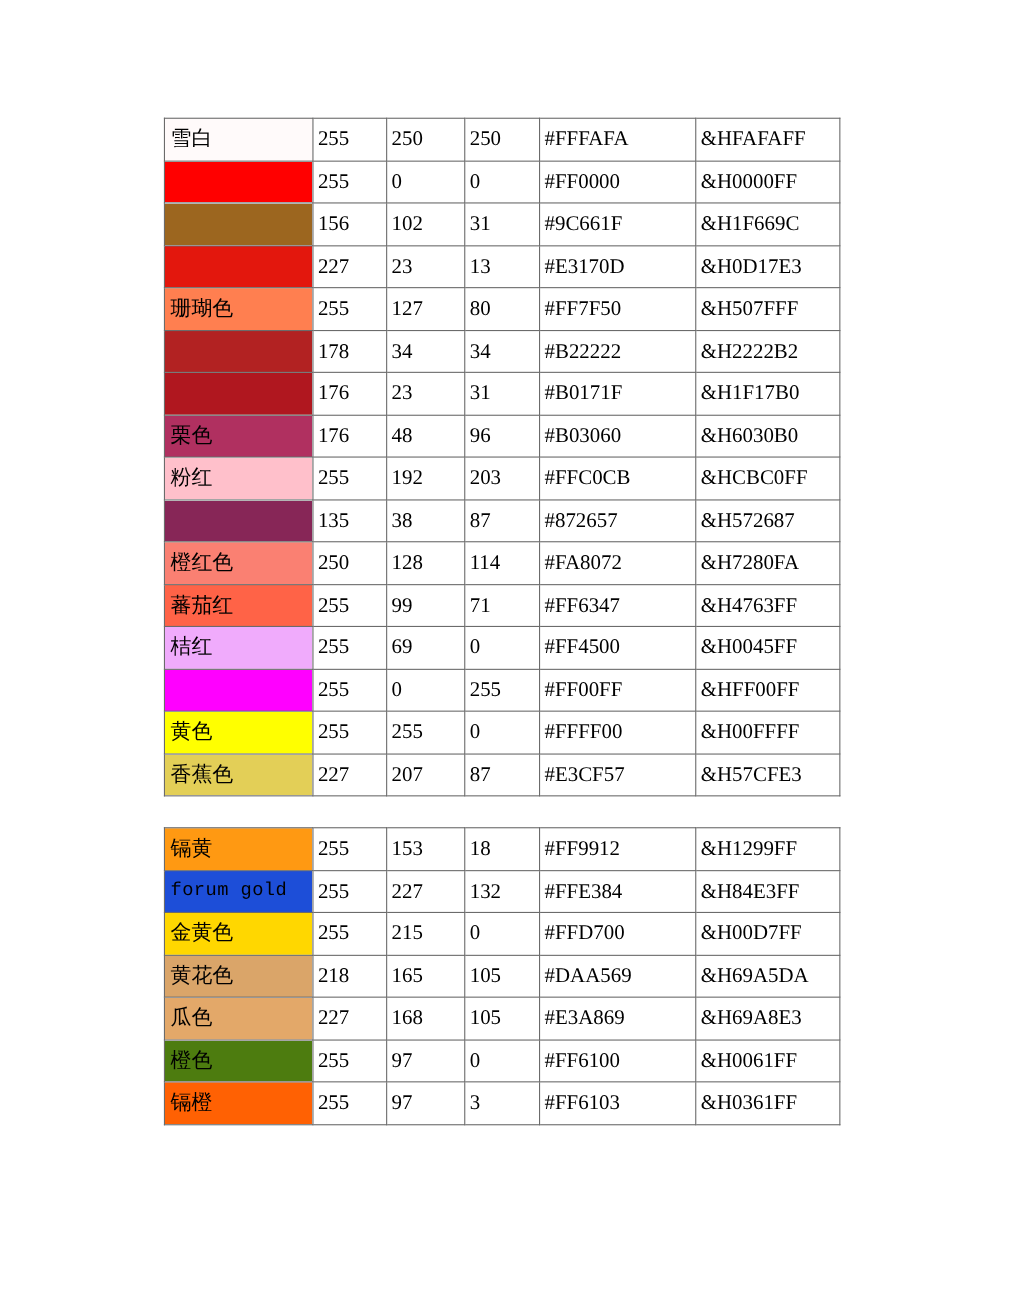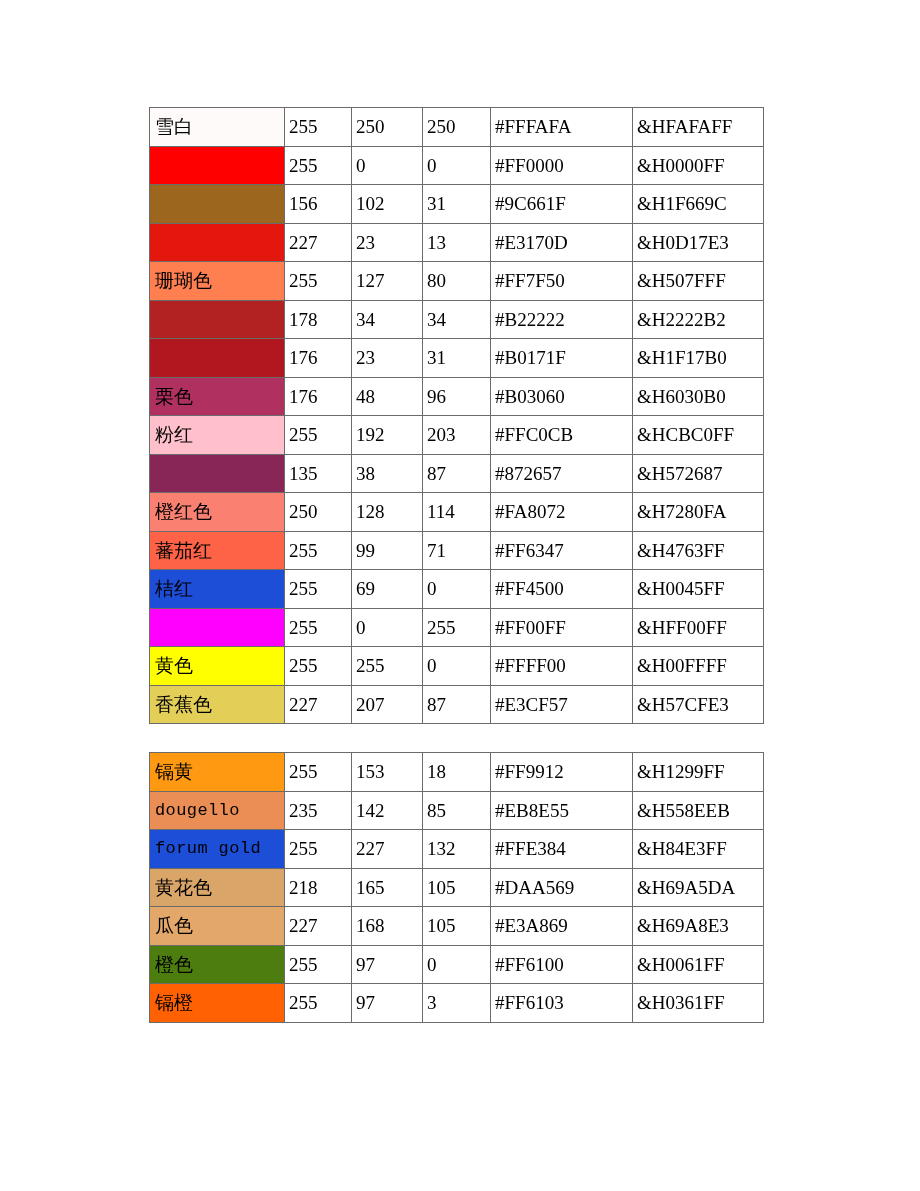--- a/index.html
+++ b/index.html
@@ -168,21 +168,21 @@
         </tr>
         <tr>
           <td class="swatch-cell" style="background-color: rgb(255, 99, 71); margin-left: 12px;">蕃茄红</td>
           <td class="num-cell">255</td>
           <td class="num-cell">99</td>
           <td class="num-cell">71</td>
           <td class="hex-cell">#FF6347</td>
           <td class="vb-cell">&amp;H4763FF</td>
         </tr>
         <tr>
-          <td class="swatch-cell" style="background-color: #1d4ed8;">桔红</td>
+          <td class="swatch-cell" style="background-color: #f0abfc;">桔红</td>
           <td class="num-cell">255</td>
           <td class="num-cell">69</td>
           <td class="num-cell">0</td>
           <td class="hex-cell">#FF4500</td>
           <td class="vb-cell">&amp;H0045FF</td>
         </tr>
         <tr>
           <td class="swatch-cell" style="background-color: rgb(255, 0, 255);"></td>
           <td class="num-cell">255</td>
           <td class="num-cell">0</td>
@@ -221,34 +221,34 @@
     <tbody>
         <tr>
           <td class="swatch-cell" style="background-color: rgb(255, 153, 18); font-family: Liberation Serif, serif;">镉黄</td>
           <td class="num-cell">255</td>
           <td class="num-cell">153</td>
           <td class="num-cell">18</td>
           <td class="hex-cell">#FF9912</td>
           <td class="vb-cell">&amp;H1299FF</td>
         </tr>
         <tr>
-          <td class="swatch-cell mono" style="background-color: rgb(235, 142, 85);">dougello</td>
-          <td class="num-cell">235</td>
-          <td class="num-cell">142</td>
-          <td class="num-cell">85</td>
-          <td class="hex-cell">#EB8E55</td>
-          <td class="vb-cell">&amp;H558EEB</td>
-        </tr>
-        <tr>
           <td class="swatch-cell mono" style="background-color: #1d4ed8;">forum gold</td>
           <td class="num-cell">255</td>
           <td class="num-cell">227</td>
           <td class="num-cell">132</td>
           <td class="hex-cell">#FFE384</td>
           <td class="vb-cell">&amp;H84E3FF</td>
+        </tr>
+        <tr>
+          <td class="swatch-cell" style="background-color: rgb(255, 215, 0);">金黄色</td>
+          <td class="num-cell">255</td>
+          <td class="num-cell">215</td>
+          <td class="num-cell">0</td>
+          <td class="hex-cell">#FFD700</td>
+          <td class="vb-cell">&amp;H00D7FF</td>
         </tr>
         <tr>
           <td class="swatch-cell" style="background-color: rgb(218, 165, 105);">黄花色</td>
           <td class="num-cell">218</td>
           <td class="num-cell">165</td>
           <td class="num-cell">105</td>
           <td class="hex-cell">#DAA569</td>
           <td class="vb-cell">&amp;H69A5DA</td>
         </tr>
         <tr>

